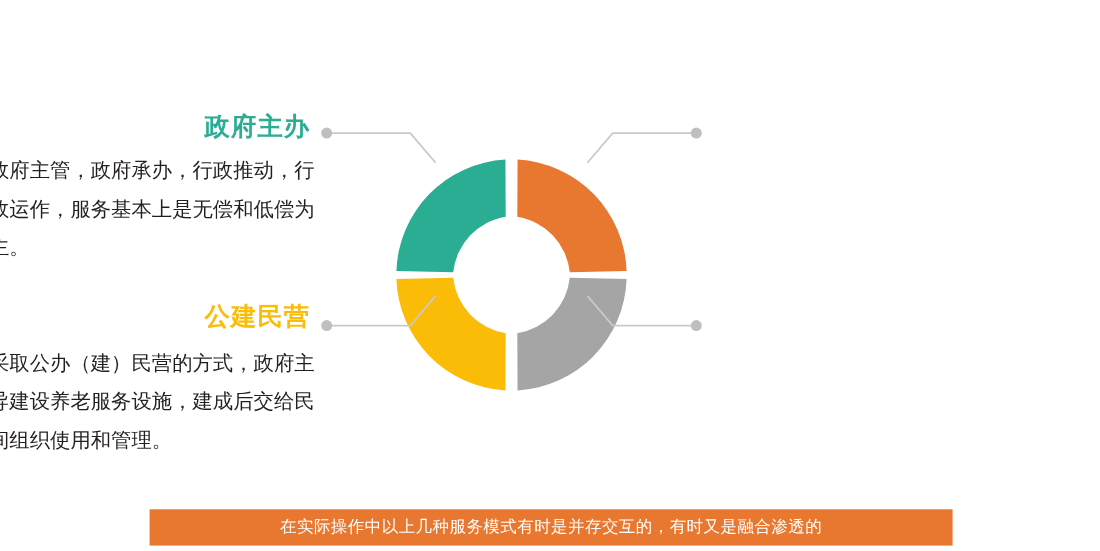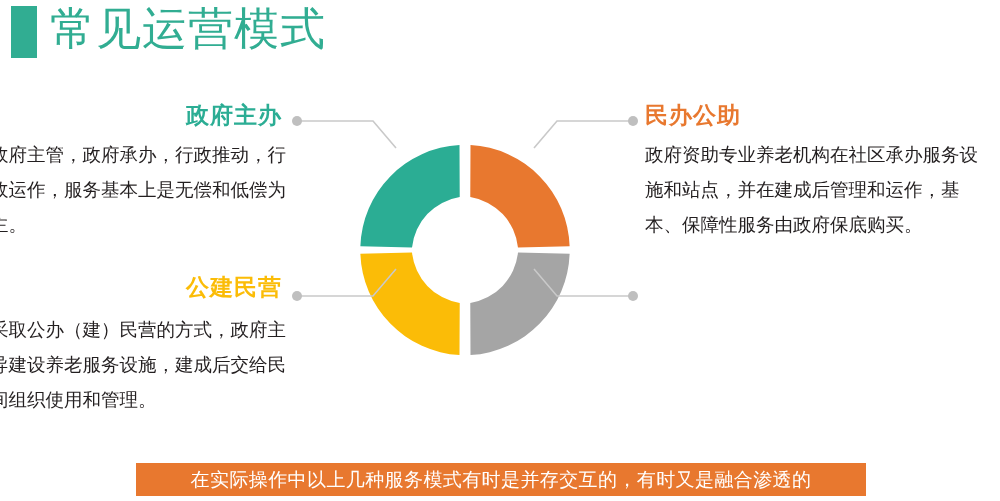--- a/index.html
+++ b/index.html
@@ -129,35 +129,31 @@
     top: 463px;
     width: 730px;
     height: 33px;
     background: #E8782F;
     display: flex;
     align-items: center;
     justify-content: center;
   }
   #footer-banner-text {
     color: #ffffff;
-    font-size: 19px;
+    font-size: 15px;
     line-height: 33px;
     letter-spacing: 0.4px;
     white-space: nowrap;
   }
 </style>
 </head>
 <body>
 
 <div id="slide">
 
-  <div id="title-row">
-    <div id="title-accent-bar"></div>
-    <div id="page-title">常见运营模式</div>
-  </div>
 
   <svg id="donut-chart" viewBox="0 0 220 220">
 
     <path fill="#2BAD94" d="M 5.37 106.33
              A 105 105 0 0 1 104.50 5.01
              L 104.73 57.01
              A 57 57 0 0 0 57.02 107.43
              Z"></path>
 
     <path fill="#E8782F" d="M 115.50 5.01
@@ -196,24 +192,20 @@
       <circle cx="297" cy="296" r="5"></circle>
       <circle cx="633" cy="296" r="5"></circle>
     </g>
   </svg>
 
   <div class="quad" id="quad-tl">
     <div class="quad-heading c-teal">政府主办</div>
     <div class="quad-body">政府主管，政府承办，行政推动，行政运作，服务基本上是无偿和低偿为主。</div>
   </div>
 
-  <div class="quad" id="quad-tr">
-    <div class="quad-heading c-orange">民办公助</div>
-    <div class="quad-body">政府资助专业养老机构在社区承办服务设施和站点，并在建成后管理和运作，基本、保障性服务由政府保底购买。</div>
-  </div>
 
   <div class="quad" id="quad-bl">
     <div class="quad-heading c-yellow">公建民营</div>
     <div class="quad-body">采取公办（建）民营的方式，政府主导建设养老服务设施，建成后交给民间组织使用和管理。</div>
   </div>
 
 
   <div id="footer-banner">
     <span id="footer-banner-text">在实际操作中以上几种服务模式有时是并存交互的，有时又是融合渗透的</span>
   </div>

